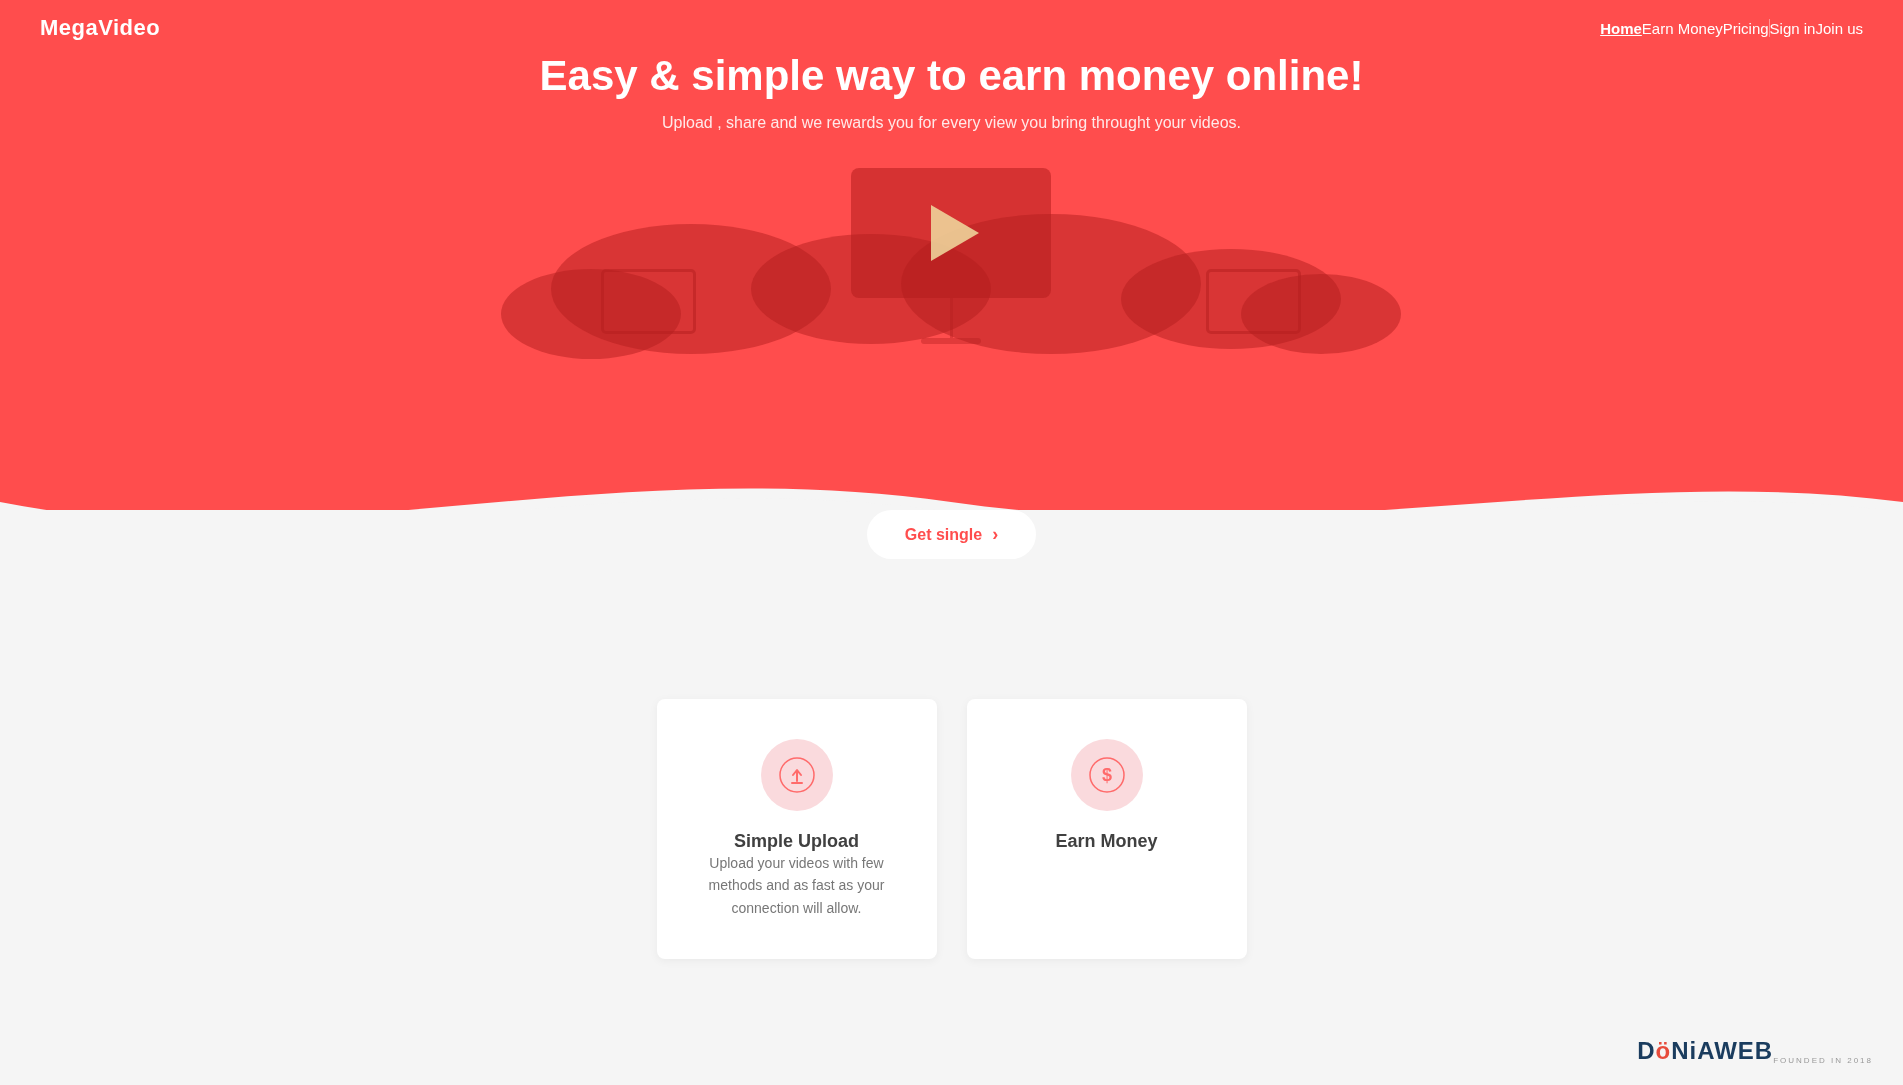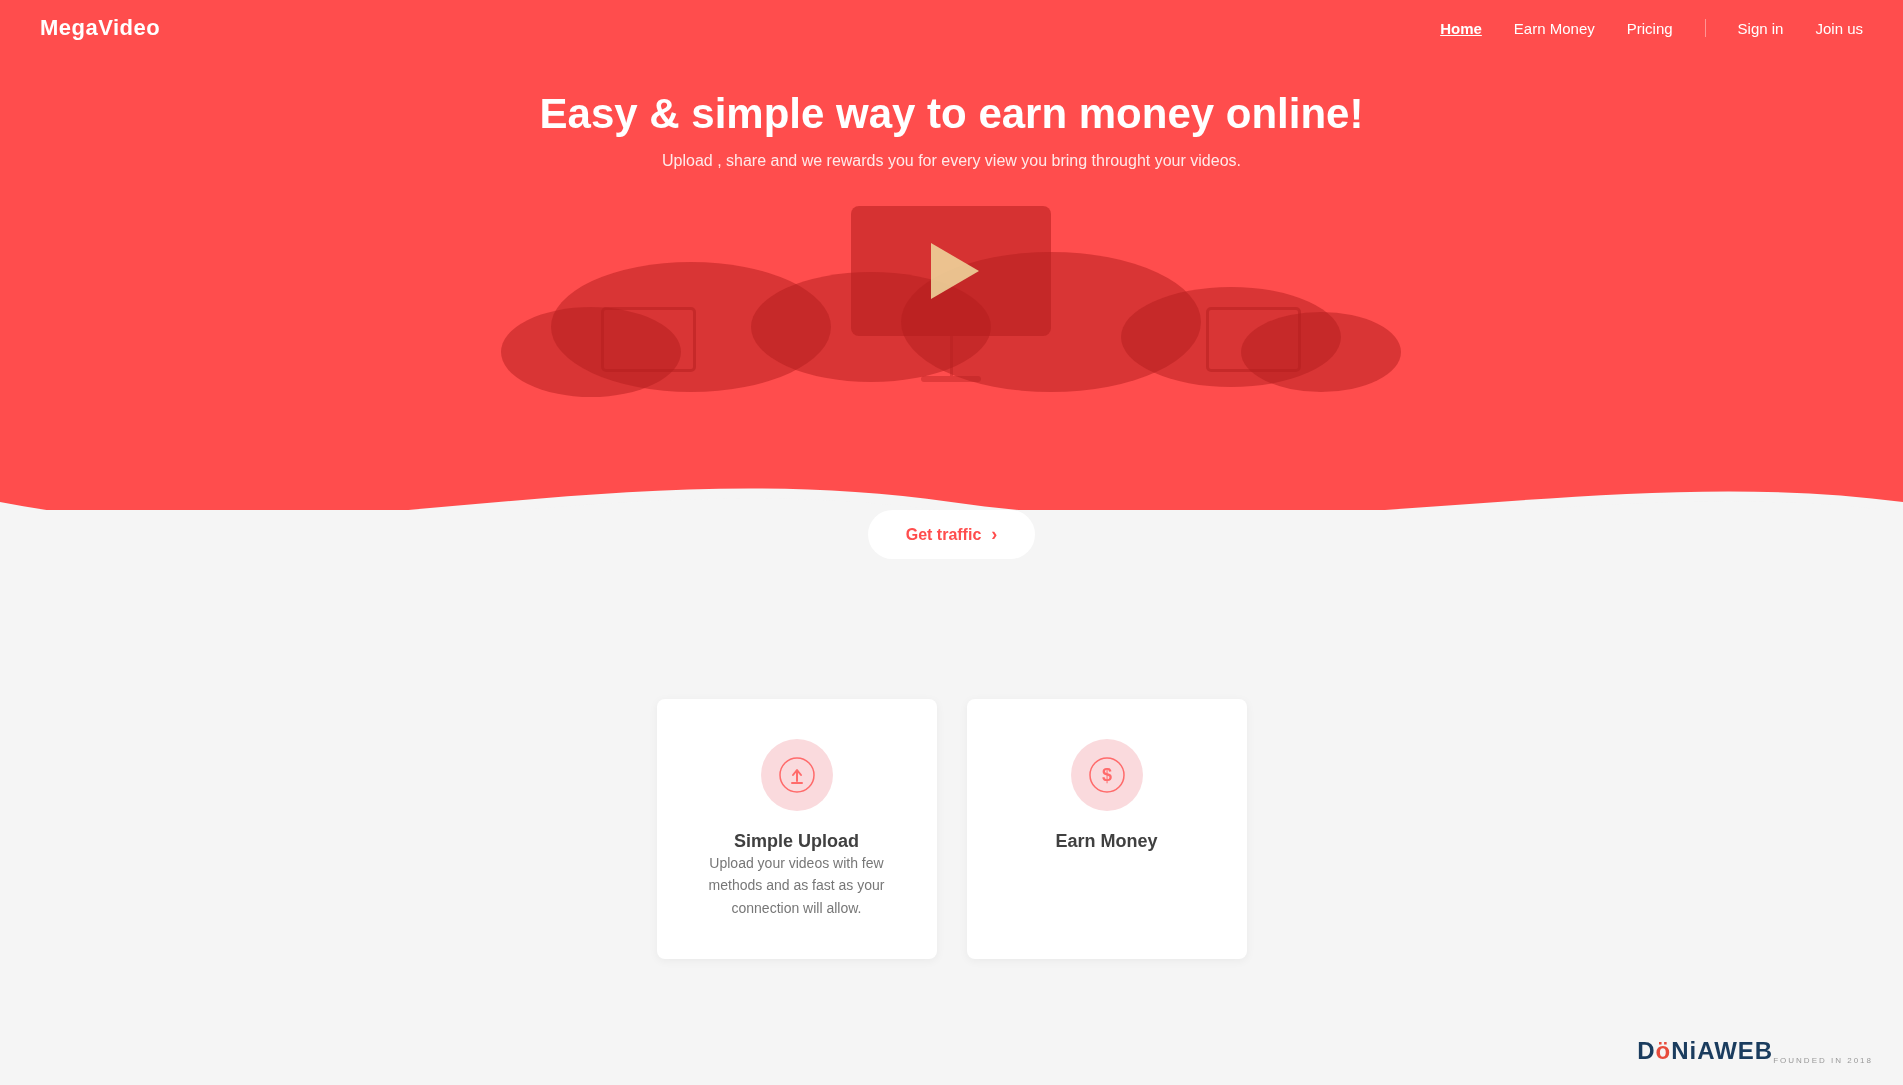--- a/index.html
+++ b/index.html
@@ -18,21 +18,20 @@
     }
     .nav-logo {
       color: #fff;
       font-size: 22px;
       font-weight: 700;
       letter-spacing: 0.5px;
     }
     .nav-links {
       display: flex;
       align-items: center;
-      gap: 32px;
     }
     .nav-link {
       color: #fff;
       text-decoration: none;
       font-size: 15px;
       font-weight: 400;
       cursor: pointer;
     }
     .nav-link.active {
       font-weight: 700;
@@ -47,21 +46,21 @@
     
     .hero {
       background: #FF4D4D;
       position: relative;
       width: 100%;
       min-height: 540px;
       display: flex;
       flex-direction: column;
       align-items: center;
       justify-content: flex-start;
-      padding-top: 90px;
+      padding-top: 52px;
       overflow: hidden;
     }
     .hero-title {
       color: #fff;
       font-size: 42px;
       font-weight: 800;
       text-align: center;
       margin-bottom: 14px;
       z-index: 2;
     }
@@ -324,21 +323,21 @@
   <div class="wave-bottom">
     <svg viewBox="0 0 1903 100" preserveAspectRatio="none" height="100">
       <path d="M0,60 C300,120 600,10 951,60 C1302,110 1600,20 1903,60 L1903,100 L0,100 Z" fill="#f5f5f5"></path>
       <path d="M0,70 C300,130 600,20 951,70 C1302,120 1600,30 1903,70 L1903,100 L0,100 Z" fill="#f5f5f5" opacity="0.6"></path>
     </svg>
   </div>
 </div>
 
 <div style="background:#f5f5f5; display:flex; justify-content:center; margin-top:-30px; position:relative; z-index:10;">
   <button class="get-started-btn">
-    <span>Get traffic</span>
+    <span>Get single</span>
     <span class="chevron">›</span>
   </button>
 </div>
 
 <div class="features">
 
   <div class="feature-card">
     <div class="feature-icon-circle">
       <svg class="feature-icon-svg" viewBox="0 0 36 36" fill="none">
         <circle cx="18" cy="18" r="17" stroke="#FF6B6B" stroke-width="1.5" fill="none"></circle>

